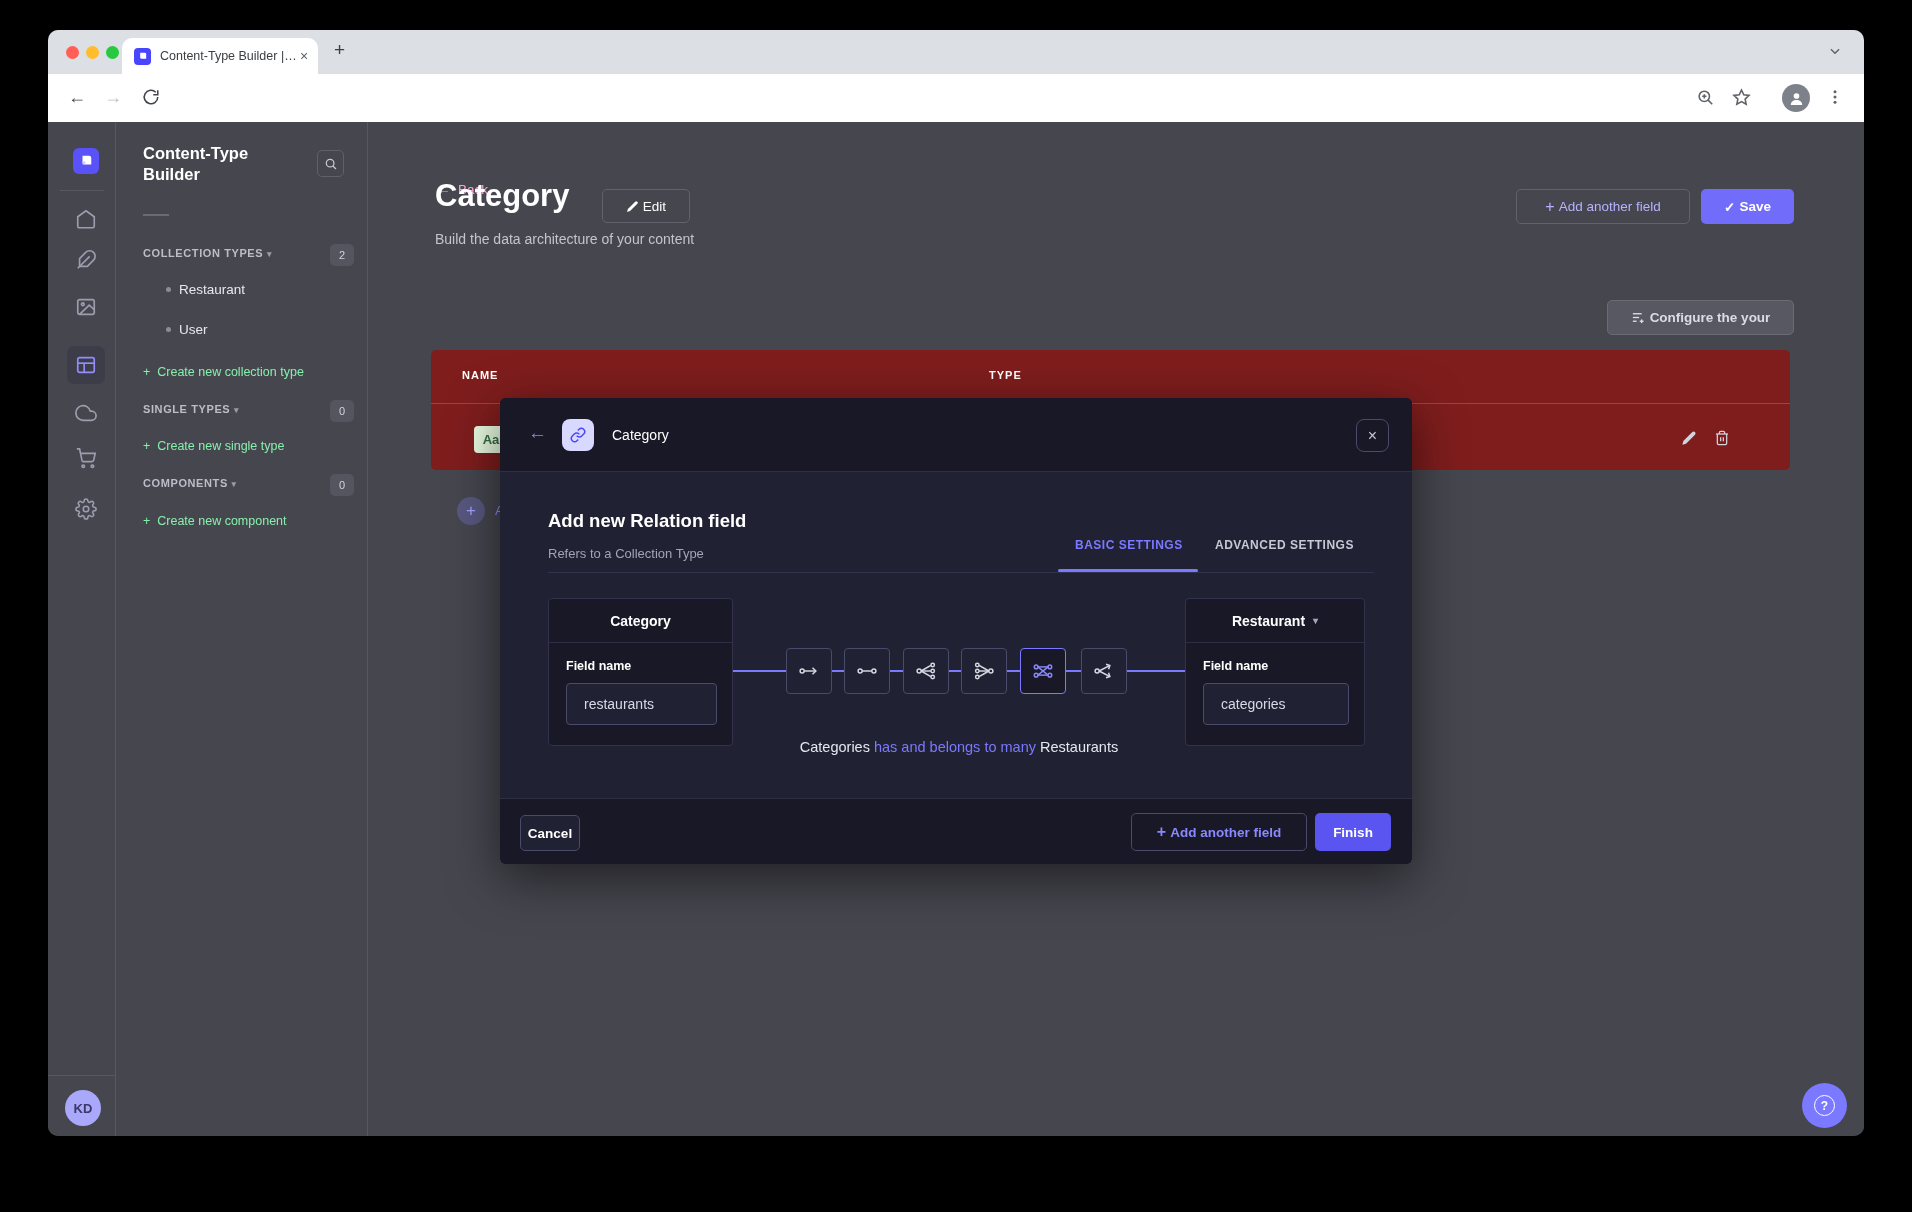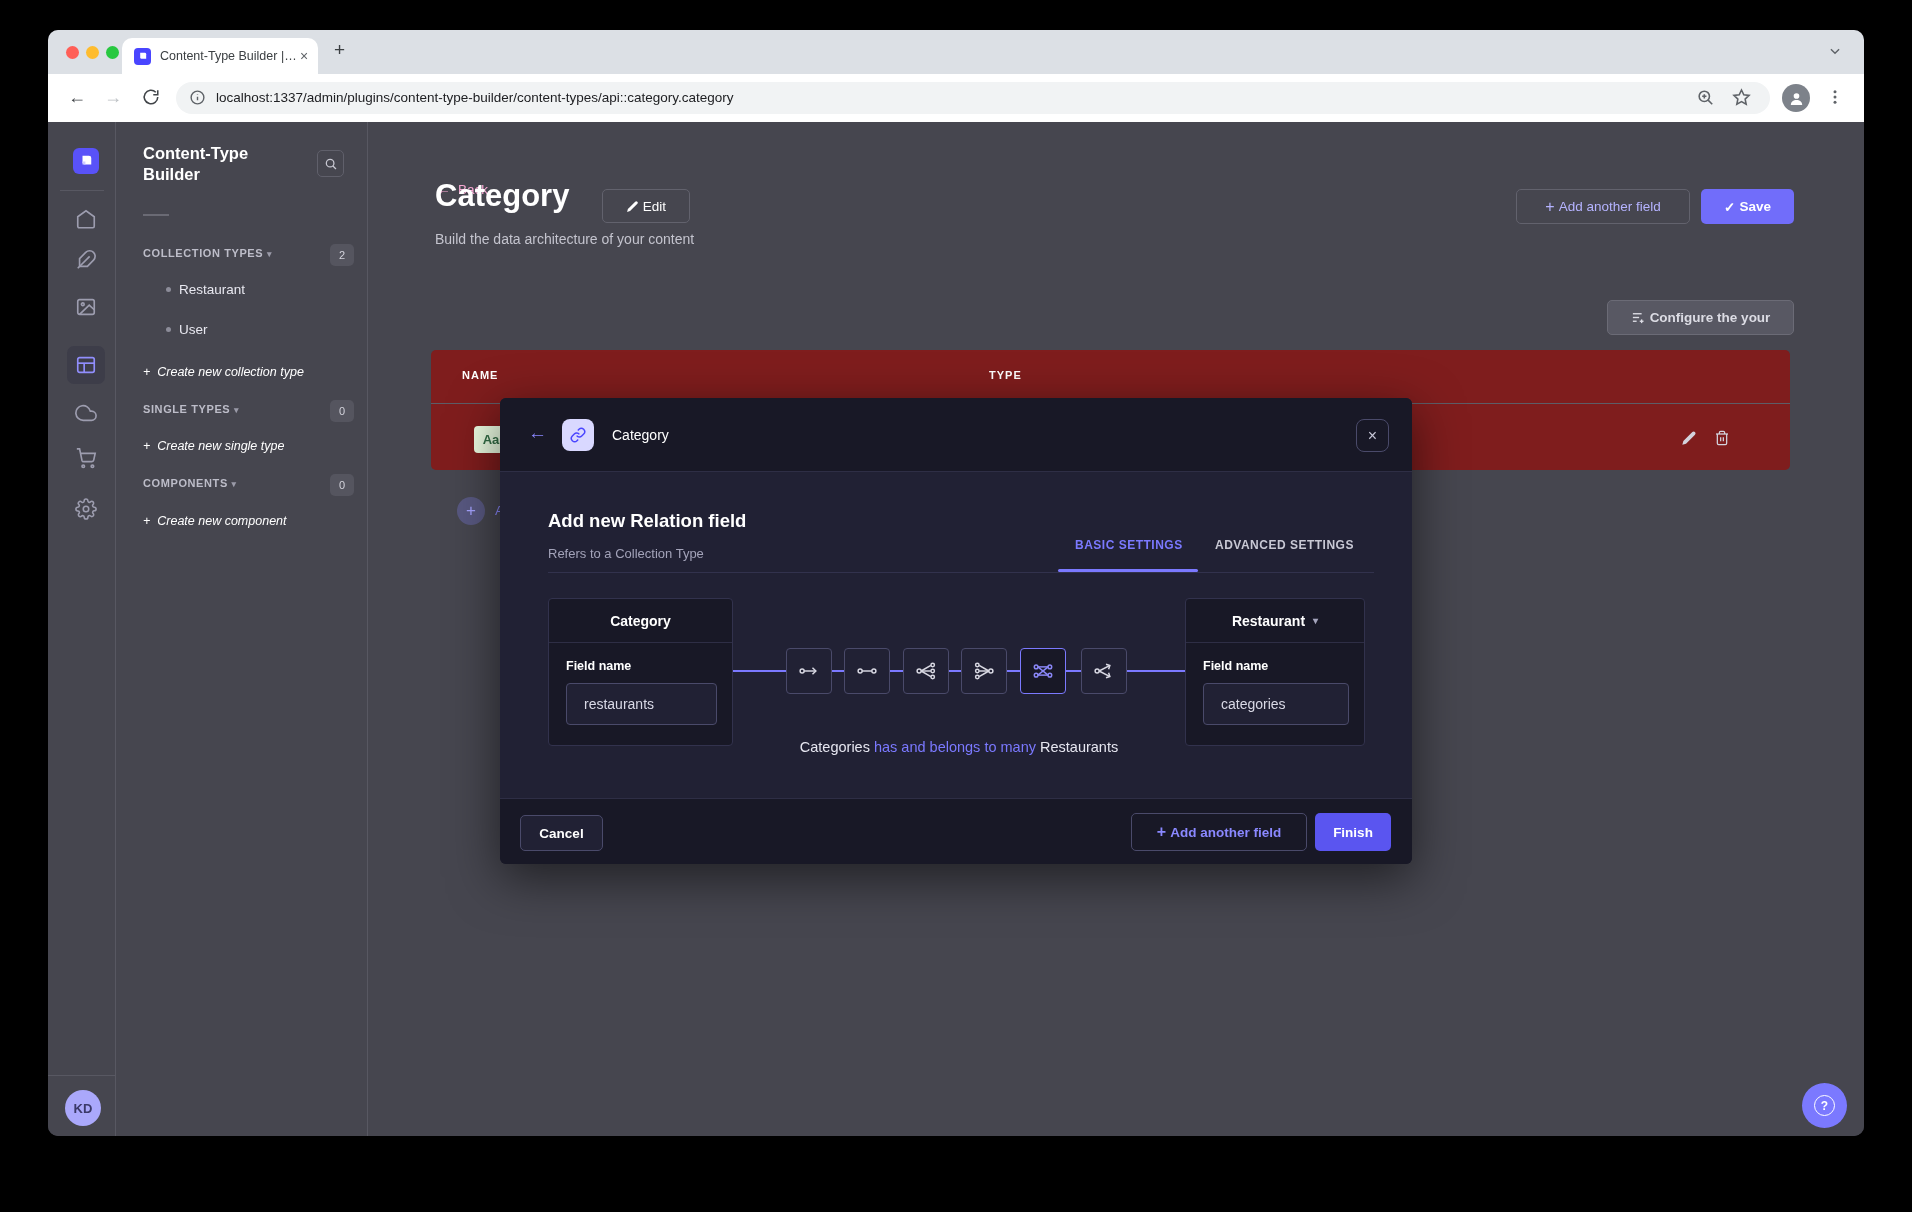--- a/index.html
+++ b/index.html
@@ -30,21 +30,21 @@
   .rail-div{left:12px;width:44px;height:1px;background:#585862;}
   .kd{left:17px;top:968px;width:36px;height:36px;border-radius:50%;background:#aaa8fb;color:#3b3969;font-weight:bold;font-size:13px;display:flex;align-items:center;justify-content:center;}
   .panel{left:68px;top:0;width:252px;height:1014px;border-right:1px solid #585862;}
   .panel-title{left:27px;top:21px;width:160px;font-size:16.5px;font-weight:bold;color:#fff;line-height:21px;}
   .search-btn{left:201px;top:28px;width:27px;height:27px;border:1px solid #60606b;border-radius:5px;display:flex;align-items:center;justify-content:center;color:#c8c8d2;}
   .mini-div{left:27px;top:92px;width:26px;height:2px;background:#6a6a74;}
   .sec-label{font-size:11px;font-weight:bold;letter-spacing:.6px;color:#bdbdc9;}
   .sec-badge{left:214px;width:24px;height:22px;background:#55555f;border-radius:5px;color:#d3d3dc;font-size:11px;display:flex;align-items:center;justify-content:center;}
   .nav-item{font-size:13.5px;color:#e8e8f0;}
   .bullet{width:5px;height:5px;border-radius:50%;background:#8c8c99;}
-  .plink{font-size:12.5px;color:#ffffff;font-style:italic;}
+  .plink{font-size:12.5px;color:#86efac;}
   .main{left:320px;top:0;width:1496px;height:1014px;}
   .back-link{font-size:13.5px;color:#f9a8d4;margin-top:32px;}
   .page-title{font-size:31px;font-weight:bold;color:#fff;}
   .btn{border-radius:5px;display:flex;align-items:center;justify-content:center;gap:4px;font-size:13.5px;}
   .btn-outline{border:1px solid #62626d;color:#fff;background:transparent;}
   .subtitle{font-size:14px;color:#c4c4ce;}
   .cfg-btn{background:#585863;border:1px solid #6b6b76;color:#dcdce4;font-weight:600;}
   .card{left:63px;top:228px;width:1359px;height:120px;background:#7f1d1d;border-radius:5px;}
   .col-h{font-size:11px;font-weight:bold;letter-spacing:1px;color:#fff;}
   .card-div{left:0;top:53px;width:1359px;height:1px;background:#5d5d67;}
@@ -107,30 +107,20 @@
 
     <div class="abs toolbar">
       <div class="abs nav-glyph" style="left:20px">←</div>
       <div class="abs nav-glyph" style="left:56px;color:#bcc0c4">→</div>
       <div class="abs" style="left:94px;top:14px">
         <svg width="18" height="18" viewBox="0 0 24 24" fill="none" stroke="#414549" stroke-width="2.1">
             <path d="M21 12a9 9 0 1 1-2.64-6.36"></path>
             <polyline points="21 3 21 9 15 9" fill="none"></polyline>
           </svg>
       </div>
-      <div class="abs omnibox">
-        <div class="abs" style="left:13px;top:7px">
-          <svg width="17" height="17" viewBox="0 0 24 24" fill="none" stroke="#5f6368" stroke-width="2">
-              <circle cx="12" cy="12" r="9"></circle>
-              <line x1="12" y1="11" x2="12" y2="16"></line>
-              <line x1="12" y1="7.5" x2="12" y2="8.2"></line>
-            </svg>
-        </div>
-        <div class="abs url-text">localhost:1337/admin/plugins/content-type-builder/content-types/api::category.category</div>
-      </div>
       <div class="abs" style="left:1648px;top:14px">
         <svg width="19" height="19" viewBox="0 0 24 24" fill="none" stroke="#5f6368" stroke-width="2">
             <circle cx="10.5" cy="10.5" r="6.5"></circle>
             <line x1="20.5" y1="20.5" x2="15.3" y2="15.3"></line>
             <line x1="7.8" y1="10.5" x2="13.2" y2="10.5"></line>
             <line x1="10.5" y1="7.8" x2="10.5" y2="13.2"></line>
           </svg>
       </div>
       <div class="abs" style="left:1684px;top:14px">
         <svg width="19" height="19" viewBox="0 0 24 24" fill="none" stroke="#5f6368" stroke-width="2">
@@ -413,21 +403,21 @@
       <input class="abs fld-in" style="width: 146px;" value="categories">
     </div>
 
     <div class="abs sentence">
       <span>Categories</span>
       <span class="v">has and belongs to many</span>
       <span>Restaurants</span>
     </div>
 
     <div class="abs m-foot">
-      <div class="abs btn" style="left:20px;top:16px;width:83px;height:36px;background:#212134;border:1px solid #4a4a6a;color:#fff;font-weight:600">
+      <div class="abs btn" style="left:20px;top:16px;width:60px;height:36px;background:#212134;border:1px solid #4a4a6a;color:#fff;font-weight:600">
           <span>Cancel</span>
         </div>
       <div class="abs btn" style="left:631px;top:14px;width:176px;height:38px;border:1px solid #4a4a6a;color:#8a88ff;font-weight:600">
         <span style="font-size:16px">+</span>
           <span>Add another field</span>
       </div>
       <div class="abs btn" style="left:815px;top:14px;width:76px;height:38px;background:#5a55f0;color:#fff;font-weight:700">
           <span>Finish</span>
         </div>
     </div>

